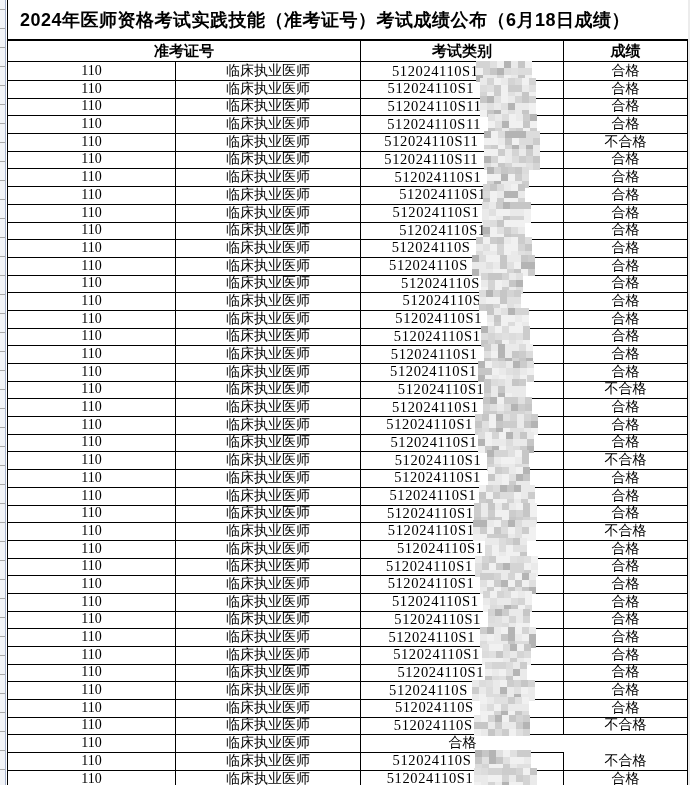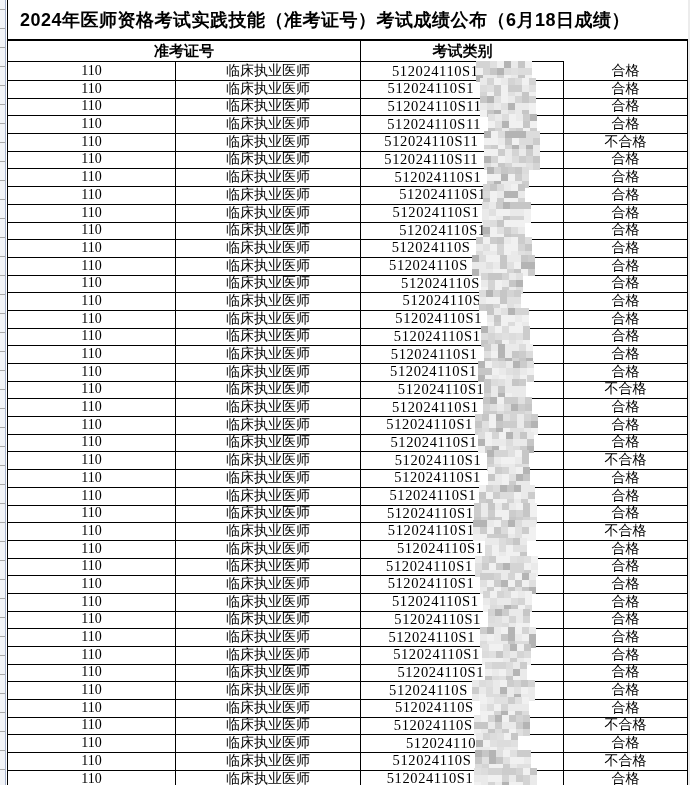--- a/index.html
+++ b/index.html
@@ -72,20 +72,21 @@
 <div class="right-edge"></div>
 
 <div class="title-bar">
   <span class="title">2024年医师资格考试实践技能（准考证号）考试成绩公布（6月18日成绩）</span>
 </div>
 
 <div class="grid">
   <div class="thead">
     <div class="th">准考证号</div>
     <div class="th">考试类别</div>
+    <div class="th">成绩</div>
   </div>
   <div id="rows">
   <div class="tr">
     <div class="td c1">110</div>
     <div class="td c2">临床执业医师</div>
     <div class="td c3">
       <span class="ticket-prefix">512024110S1</span>
       <span class="mosaic" style="margin-left: -2.61338px;">
             <i style="background: rgb(212, 212, 212);"></i>
             <i style="background: rgb(241, 241, 241);"></i>
@@ -1329,43 +1330,20 @@
             <i style="background: rgb(180, 180, 180);"></i>
             <i style="background: rgb(212, 212, 212);"></i>
           </span>
     </div>
     <div class="td c4">不合格</div>
   </div>
 
   <div class="tr">
     <div class="td c1">110</div>
     <div class="td c2">临床执业医师</div>
-    <div class="td c3">
-      <span class="ticket-prefix">512024110</span>
-      <span class="mosaic" style="margin-left: -0.0724097px;">
-            <i style="background: rgb(234, 234, 234);"></i>
-            <i style="background: rgb(180, 180, 180);"></i>
-            <i style="background: rgb(234, 234, 234);"></i>
-            <i style="background: rgb(212, 212, 212);"></i>
-            <i style="background: rgb(241, 241, 241);"></i>
-            <i style="background: rgb(234, 234, 234);"></i>
-            <i style="background: rgb(220, 220, 220);"></i>
-            <i style="background: rgb(224, 224, 224);"></i>
-            <i style="background: rgb(241, 241, 241);"></i>
-            <i style="background: rgb(224, 224, 224);"></i>
-            <i style="background: rgb(220, 220, 220);"></i>
-            <i style="background: rgb(224, 224, 224);"></i>
-            <i style="background: rgb(241, 241, 241);"></i>
-            <i style="background: rgb(220, 220, 220);"></i>
-            <i style="background: rgb(234, 234, 234);"></i>
-            <i style="background: rgb(198, 198, 198);"></i>
-            <i style="background: rgb(224, 224, 224);"></i>
-            <i style="background: rgb(234, 234, 234);"></i>
-          </span>
-    </div>
     <div class="td c4">合格</div>
   </div>
 
   <div class="tr">
     <div class="td c1">110</div>
     <div class="td c2">临床执业医师</div>
     <div class="td c3">
       <span class="ticket-prefix">512024110S</span>
       <span class="mosaic" style="margin-left: 3.98972px;">
             <i style="background: rgb(180, 180, 180);"></i>

